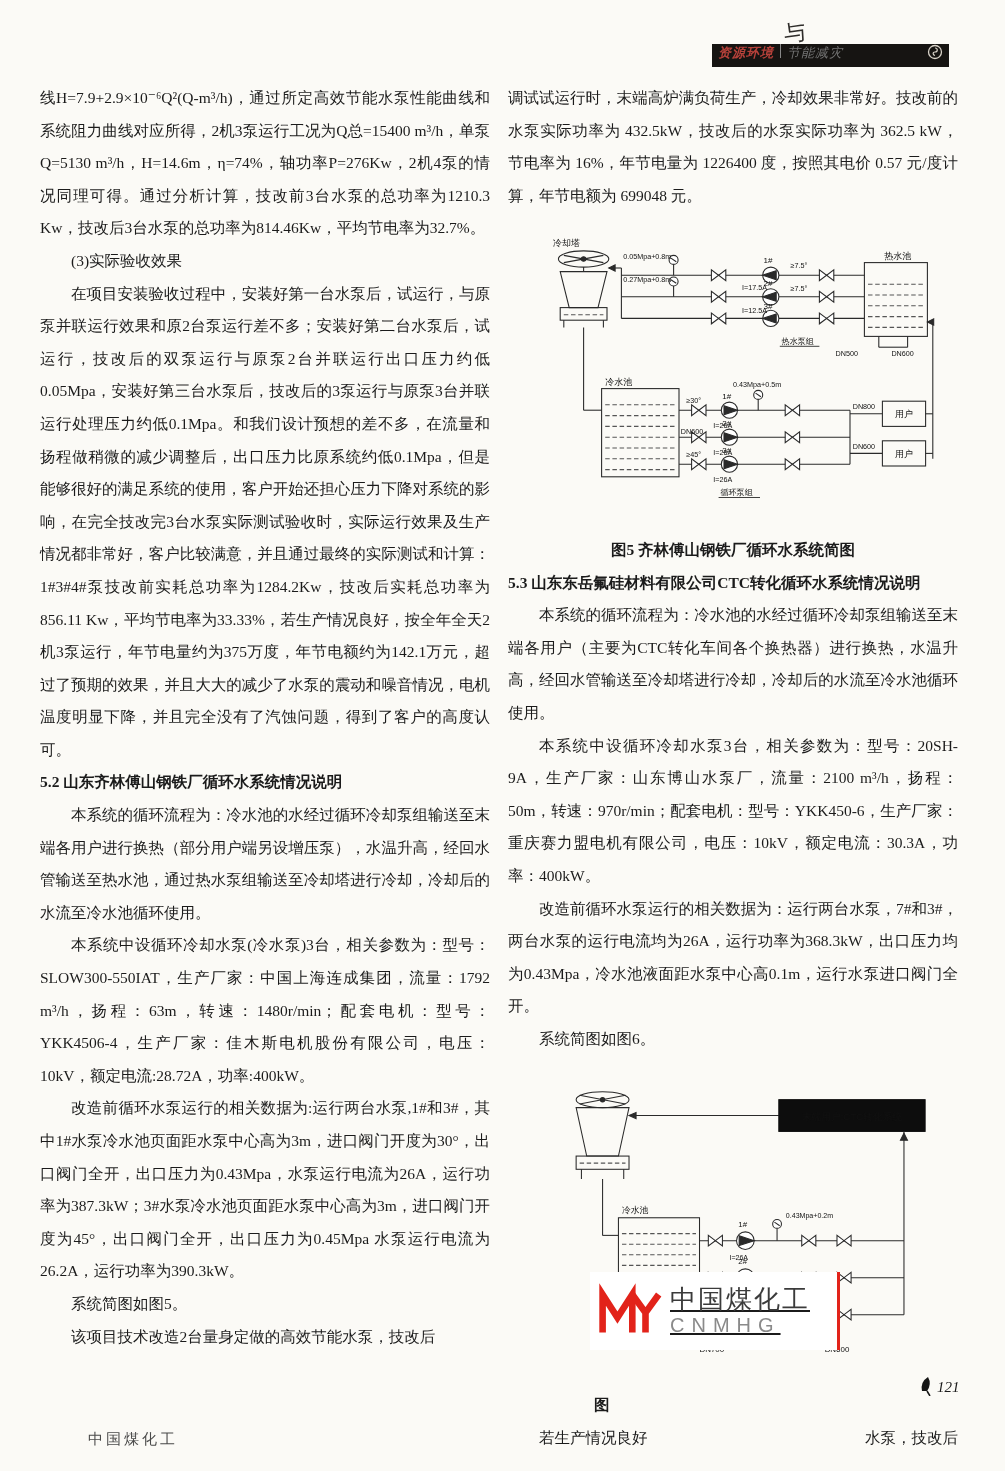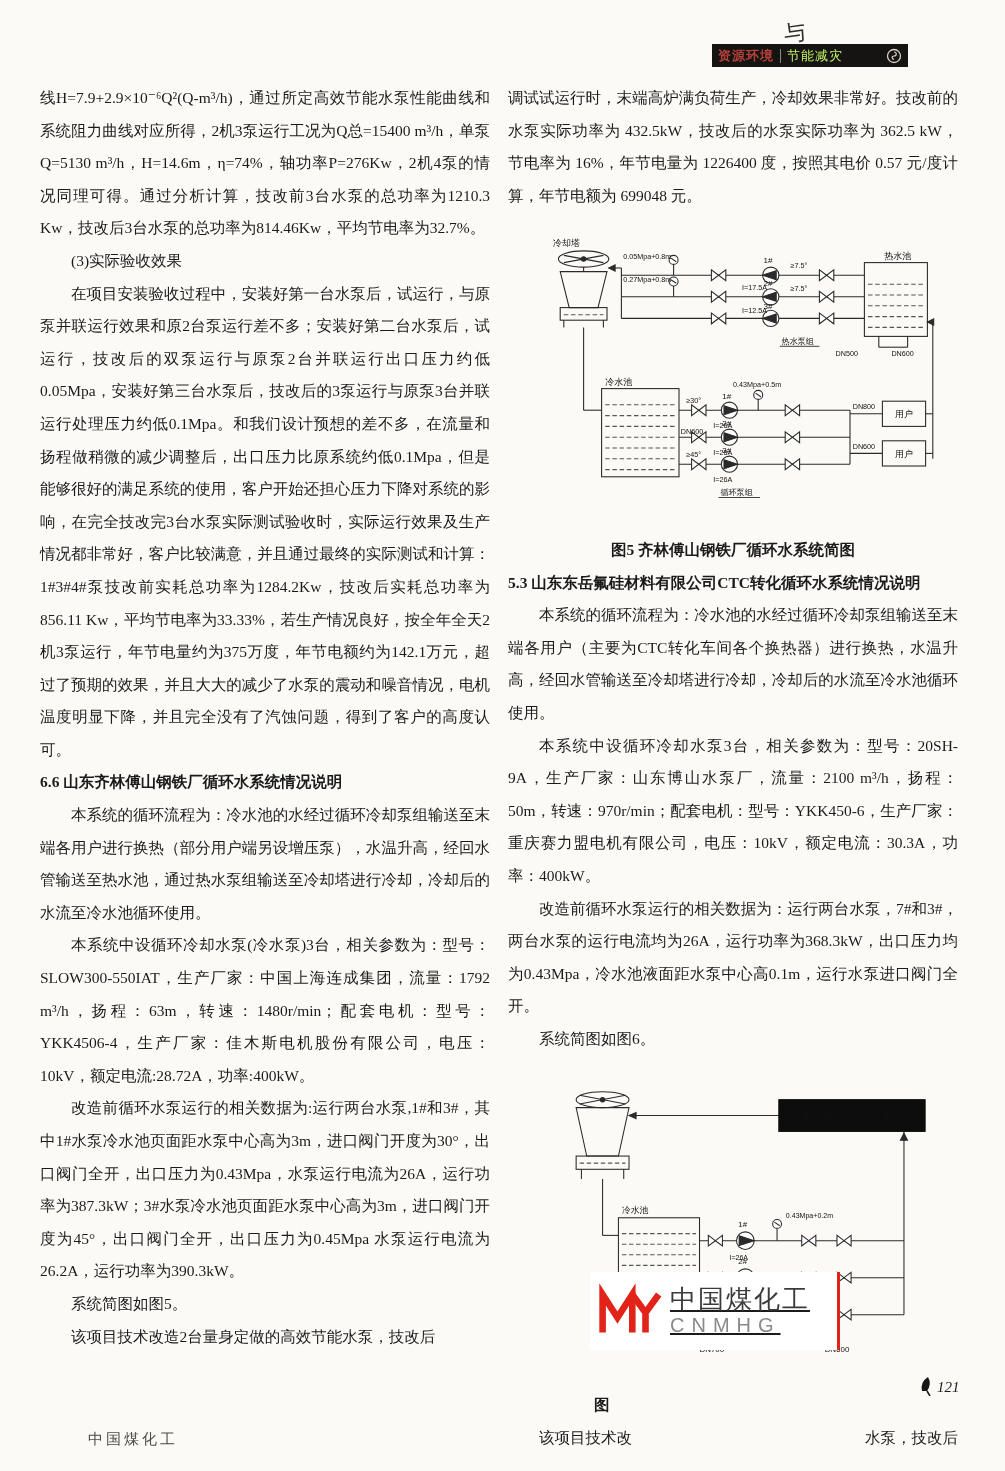--- a/index.html
+++ b/index.html
@@ -4,27 +4,27 @@
 <style>
   html,body { margin:0; padding:0; }
   .page {
     position:relative; width:1005px; height:1471px;
     background:#fbfaf6; overflow:hidden;
     font-family:"Liberation Serif","DejaVu Serif",serif;
     color:#1b1b1b;
   }
   
   .header-band {
-    position:absolute; top:44px; left:712px; width:196px; height:23px;
-    background:#161412; display:flex; align-items:center; gap:6px;
-    padding:0 6px; box-sizing:border-box; font-size:13px;
+    position:absolute; top:44px; left:712px; width:237px; height:23px;
+    background:#161412; display:flex; gap:6px;
+    padding:0 6px; box-sizing:border-box; font-size:13px;font-style:italic;
   }
   .band-red { color:#b5413a; font-weight:bold; letter-spacing:1px; }
   .band-sep { width:1px; height:14px; background:#888; }
-  .band-white { color:#bef264; letter-spacing:1px; }
+  .band-white { color:#737373; letter-spacing:1px; }
   .band-icon { margin-left:auto; }
   .hand-note {
     position:absolute; top:18px; left:784px; font-size:22px; color:#2e2c2a;
     transform:rotate(-8deg); font-family:"DejaVu Sans",sans-serif;
   }
   
   .columns { position:absolute; top:82px; left:40px; display:flex; gap:18px; }
   .col { width:450px; font-size:15.5px; line-height:32.6px; text-align:justify; }
   .col p { margin:0; text-indent:2em; }
   .col p.cont { text-indent:0; }
@@ -85,21 +85,21 @@
     </svg>
   </div>
   <div class="hand-note">与</div>
 
   <div class="columns">
 
     <div class="col">
       <p class="cont">线H=7.9+2.9×10⁻⁶Q²(Q-m³/h)，通过所定高效节能水泵性能曲线和系统阻力曲线对应所得，2机3泵运行工况为Q总=15400 m³/h，单泵Q=5130 m³/h，H=14.6m，η=74%，轴功率P=276Kw，2机4泵的情况同理可得。通过分析计算，技改前3台水泵的总功率为1210.3 Kw，技改后3台水泵的总功率为814.46Kw，平均节电率为32.7%。</p>
       <p>(3)实际验收效果</p>
       <p>在项目安装验收过程中，安装好第一台水泵后，试运行，与原泵并联运行效果和原2台泵运行差不多；安装好第二台水泵后，试运行，技改后的双泵运行与原泵2台并联运行出口压力约低0.05Mpa，安装好第三台水泵后，技改后的3泵运行与原泵3台并联运行处理压力约低0.1Mpa。和我们设计预想的差不多，在流量和扬程做稍微的减少调整后，出口压力比原系统约低0.1Mpa，但是能够很好的满足系统的使用，客户开始还担心压力下降对系统的影响，在完全技改完3台水泵实际测试验收时，实际运行效果及生产情况都非常好，客户比较满意，并且通过最终的实际测试和计算：1#3#4#泵技改前实耗总功率为1284.2Kw，技改后实耗总功率为856.11 Kw，平均节电率为33.33%，若生产情况良好，按全年全天2机3泵运行，年节电量约为375万度，年节电额约为142.1万元，超过了预期的效果，并且大大的减少了水泵的震动和噪音情况，电机温度明显下降，并且完全没有了汽蚀问题，得到了客户的高度认可。</p>
-      <p class="bold">6.6 山东齐林傅山钢铁厂循环水系统情况说明</p>
+      <p class="bold">5.2 山东齐林傅山钢铁厂循环水系统情况说明</p>
       <p>本系统的循环流程为：冷水池的水经过循环冷却泵组输送至末端各用户进行换热（部分用户端另设增压泵），水温升高，经回水管输送至热水池，通过热水泵组输送至冷却塔进行冷却，冷却后的水流至冷水池循环使用。</p>
       <p>本系统中设循环冷却水泵(冷水泵)3台，相关参数为：型号：SLOW300-550IAT，生产厂家：中国上海连成集团，流量：1792 m³/h，扬程：63m，转速：1480r/min；配套电机：型号：YKK4506-4，生产厂家：佳木斯电机股份有限公司，电压：10kV，额定电流:28.72A，功率:400kW。</p>
       <p>改造前循环水泵运行的相关数据为:运行两台水泵,1#和3#，其中1#水泵冷水池页面距水泵中心高为3m，进口阀门开度为30°，出口阀门全开，出口压力为0.43Mpa，水泵运行电流为26A，运行功率为387.3kW；3#水泵冷水池页面距水泵中心高为3m，进口阀门开度为45°，出口阀门全开，出口压力为0.45Mpa 水泵运行电流为26.2A，运行功率为390.3kW。</p>
       <p>系统简图如图5。</p>
       <p>该项目技术改造2台量身定做的高效节能水泵，技改后</p>
     </div>
 
     <div class="col">
       <p class="cont">调试试运行时，末端高炉满负荷生产，冷却效果非常好。技改前的水泵实际功率为 432.5kW，技改后的水泵实际功率为 362.5 kW，节电率为 16%，年节电量为 1226400 度，按照其电价 0.57 元/度计算，年节电额为 699048 元。</p>
 
@@ -359,21 +359,21 @@
           <text x="232" y="257" font-size="9">3#</text>
           <text x="222" y="294" font-size="8">I=26A</text>
           <text x="286" y="246" font-size="8">0.43Mpa+0.2m</text>
           <text x="188" y="314" font-size="9">DN700</text>
           <text x="330" y="314" font-size="9">DN600</text>
         </svg>
       </figure>
 
       <p class="caption-partial">图</p>
       <p class="lastline">
-        <span>该项目技术改</span>
+        <span>若生产情况良好</span>
         <span class="right-frag">水泵，技改后</span>
       </p>
     </div>
   </div>
 
   <div class="watermark">
     <svg width="66" height="58" viewBox="0 0 80 64">
       <path d="M8 58 V12 L26 40 L44 12 V58" fill="none" stroke="#e2231a" stroke-width="8"></path>
       <path d="M44 12 L60 34 L76 12 M60 34 V58" fill="none" stroke="#e2231a" stroke-width="8"></path>
     </svg>

